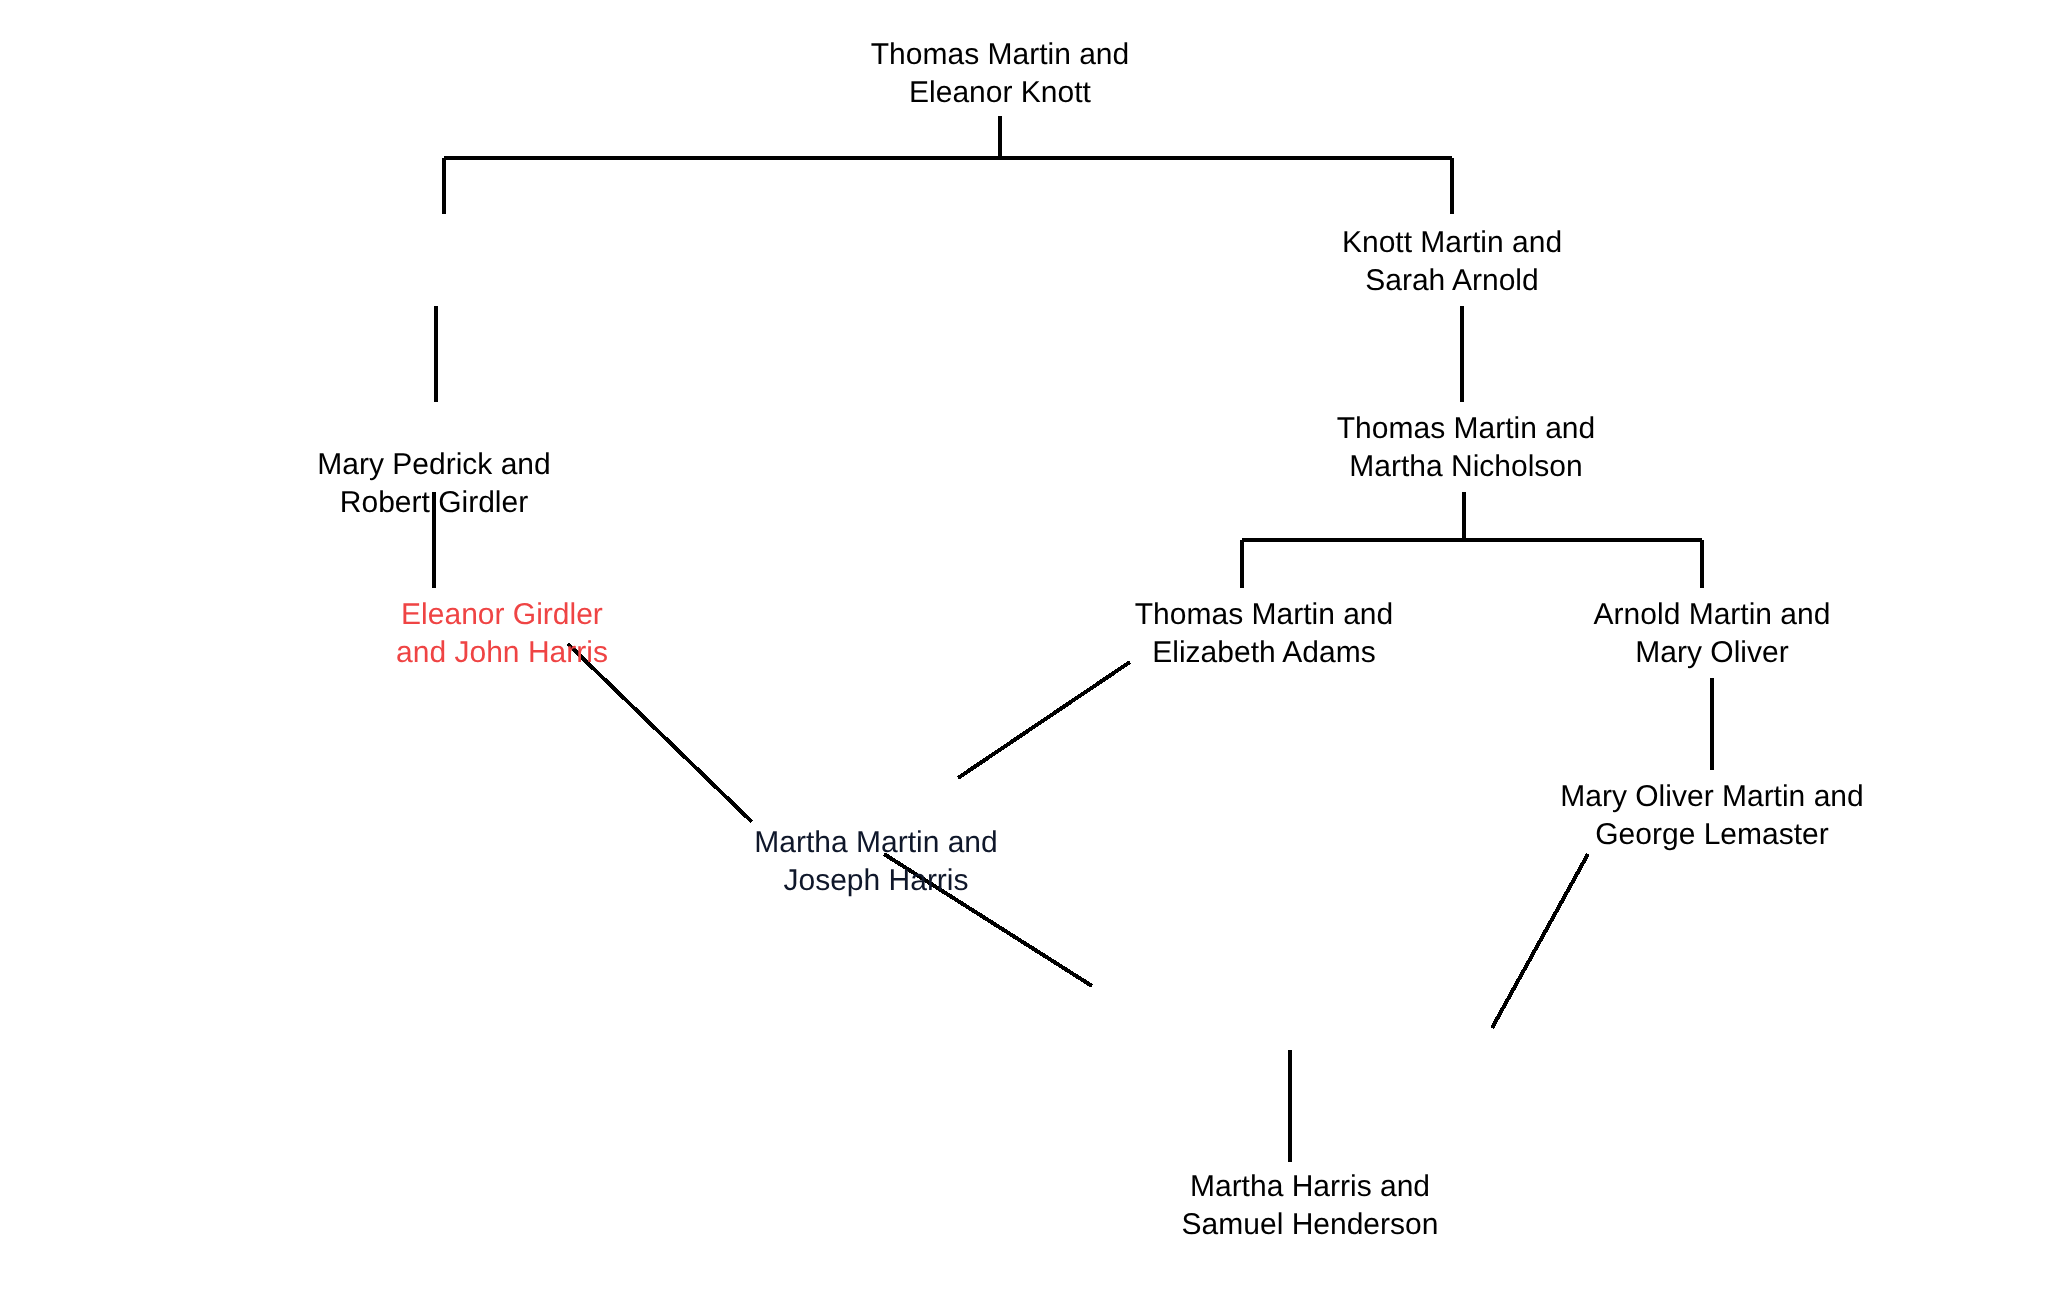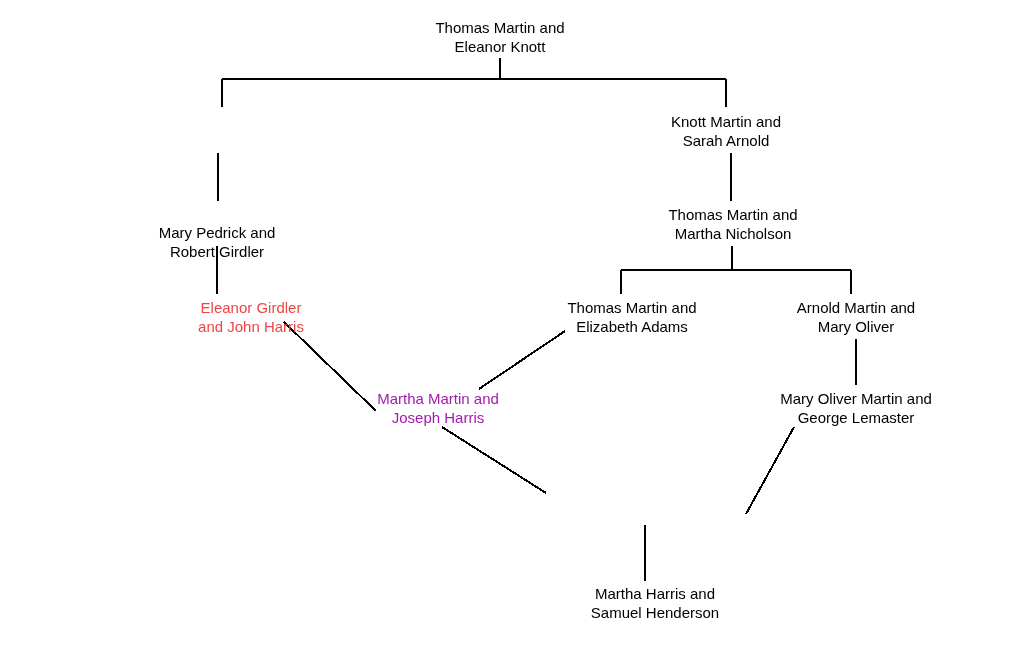--- a/index.html
+++ b/index.html
@@ -60,16 +60,16 @@
       <line x1="794" y1="427" x2="746" y2="514" stroke="#000000" stroke-width="2" shape-rendering="crispEdges"></line>
       <line x1="645" y1="525" x2="645" y2="581" stroke="#000000" stroke-width="2" shape-rendering="crispEdges"></line>
     </svg>
 <div class="node" style="left: 500px; top: 18px; color: rgb(0, 0, 0);"><span class="node-line">Thomas Martin and</span><span class="node-line">Eleanor Knott</span></div>
     <div class="node" style="left: 726px; top: 112px; color: rgb(0, 0, 0);"><span class="node-line">Knott Martin and</span><span class="node-line">Sarah Arnold</span></div>
     <div class="node" style="left: 217px; top: 223px; color: rgb(0, 0, 0);"><span class="node-line">Mary Pedrick and</span><span class="node-line">Robert Girdler</span></div>
     <div class="node" style="left: 733px; top: 205px; color: rgb(0, 0, 0);"><span class="node-line">Thomas Martin and</span><span class="node-line">Martha Nicholson</span></div>
     <div class="node" style="left: 233px; top: 298px; color: #ef4444; margin-left: 18px;"><span class="node-line">Eleanor Girdler</span><span class="node-line">and John Harris</span></div>
     <div class="node" style="left: 632px; top: 298px; color: rgb(0, 0, 0);"><span class="node-line">Thomas Martin and</span><span class="node-line">Elizabeth Adams</span></div>
     <div class="node" style="left: 856px; top: 298px; color: rgb(0, 0, 0); text-align: center;"><span class="node-line">Arnold Martin and</span><span class="node-line">Mary Oliver</span></div>
-    <div class="node" style="left: 438px; top: 389px; color: #a21caf;"><span class="node-line">Martha Martin and</span><span class="node-line">Joseph Harris</span></div>
+    <div class="node" style="left: 438px; top: 412px; color: #0f172a;"><span class="node-line">Martha Martin and</span><span class="node-line">Joseph Harris</span></div>
     <div class="node" style="left: 856px; top: 389px; color: rgb(0, 0, 0);"><span class="node-line">Mary Oliver Martin and</span><span class="node-line">George Lemaster</span></div>
     <div class="node" style="left: 655px; top: 584px; color: rgb(0, 0, 0);"><span class="node-line">Martha Harris and</span><span class="node-line">Samuel Henderson</span></div>
   </div>
 
 </body></html>

